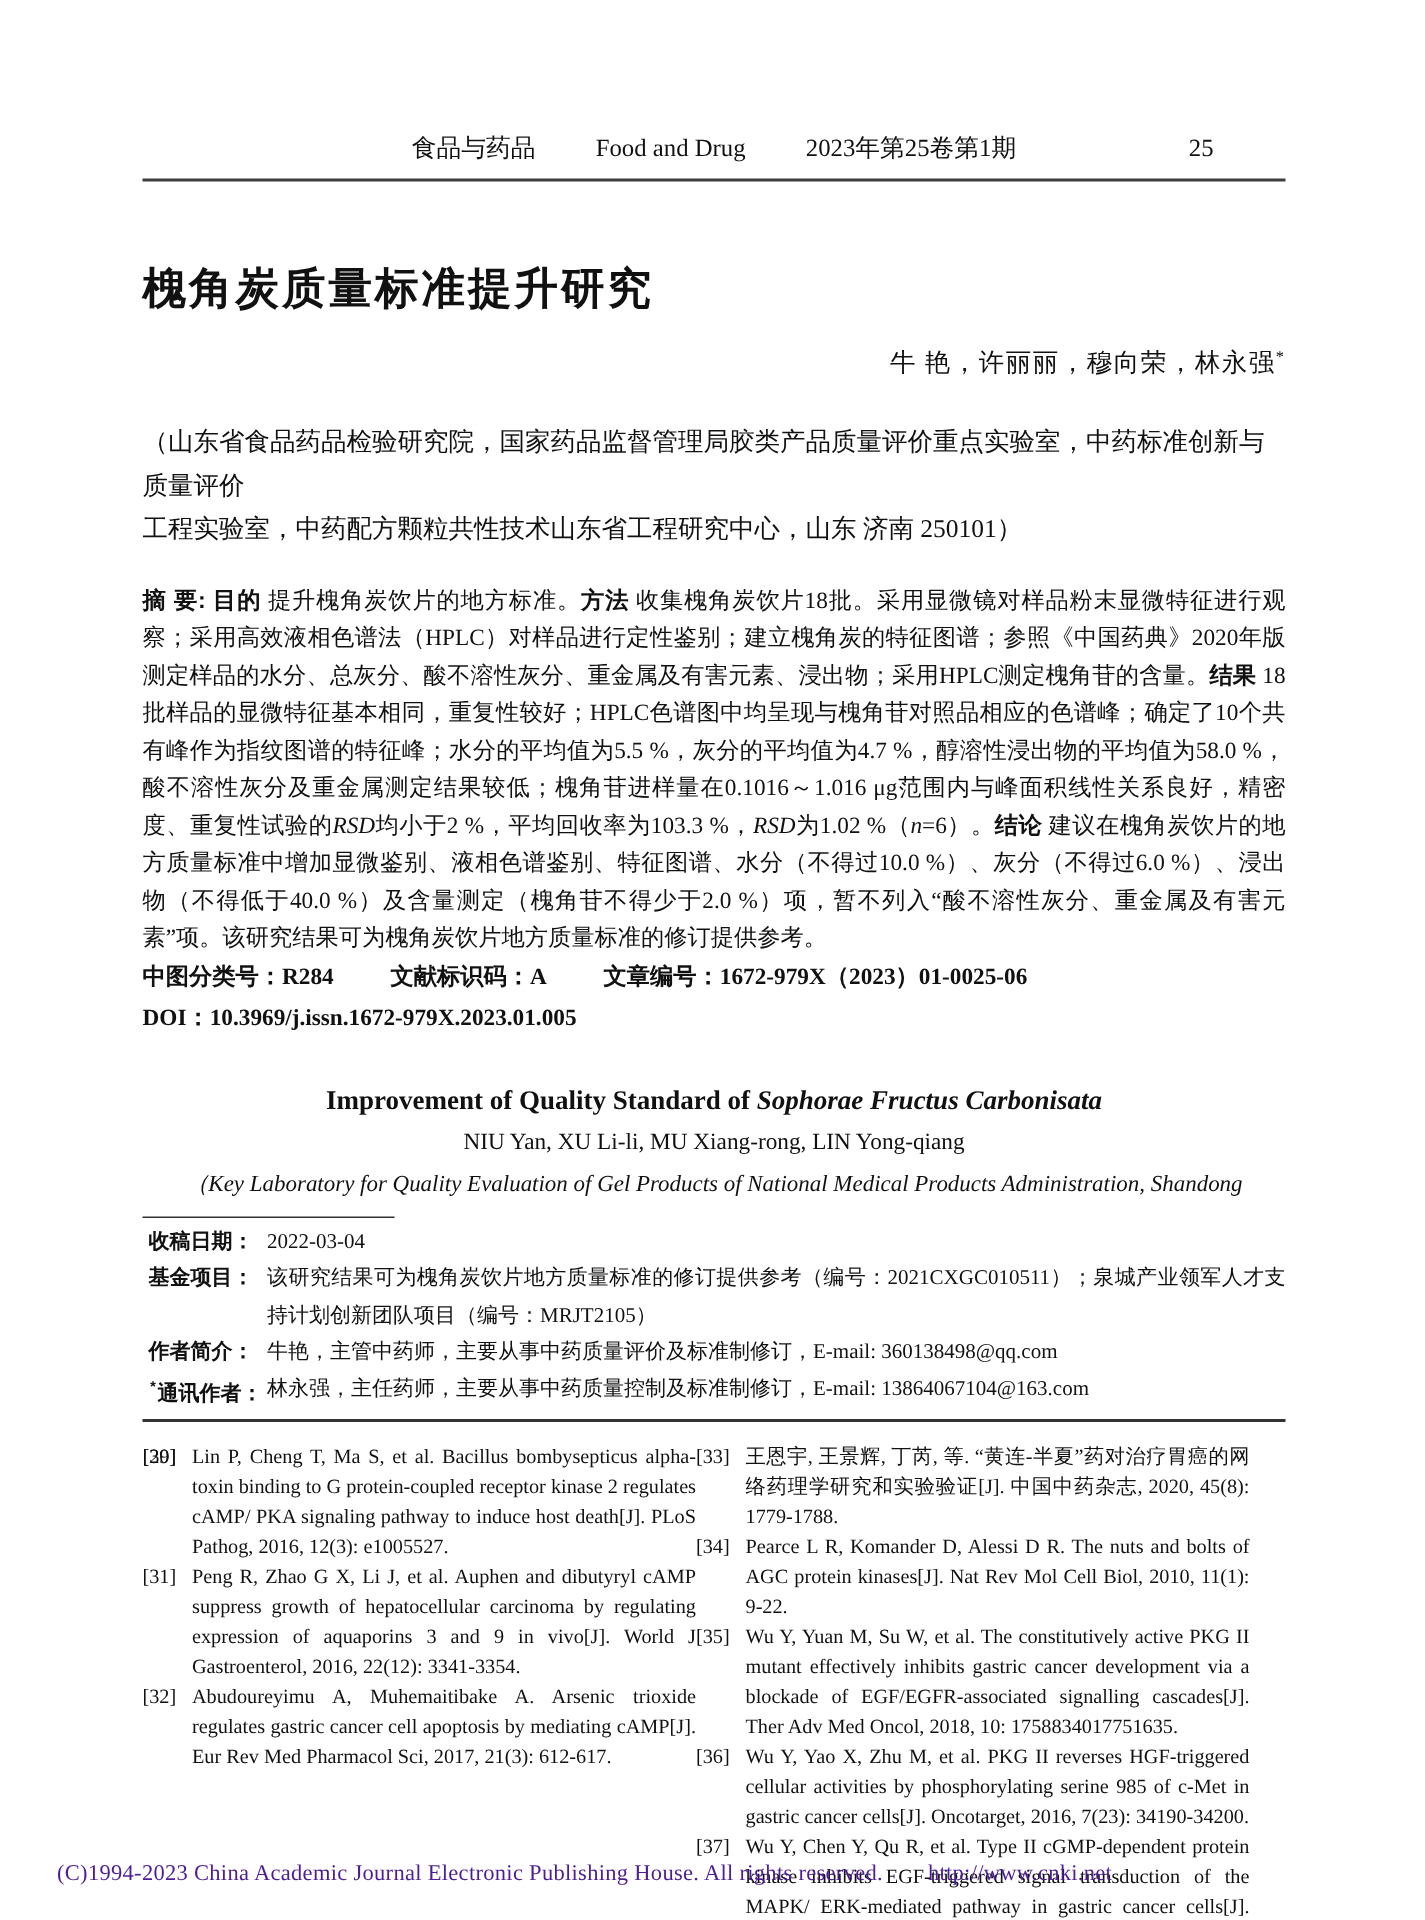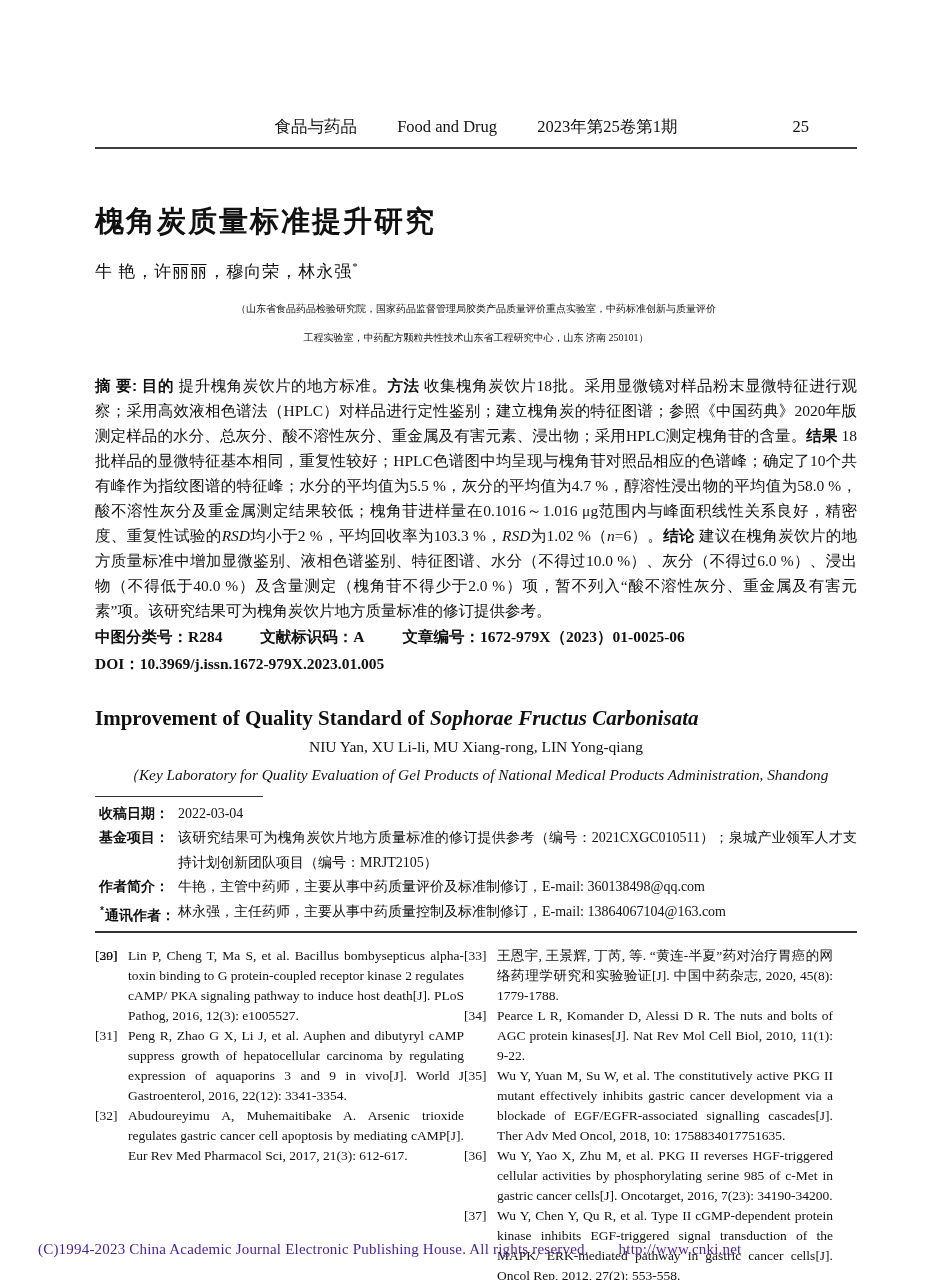--- a/index.html
+++ b/index.html
@@ -13,21 +13,21 @@
     overflow: hidden;
   }
   .content {
     position: absolute;
     left: 95px;
     top: 0;
     width: 762px;
   }
   
   .running-head {
-    margin-top: 116px;
+    margin-top: 88px;
     padding-bottom: 9px;
     border-bottom: 2.5px solid #3d3d3d;
     position: relative;
     font-size: 16.5px;
     line-height: 22px;
     text-align: center;
   }
   .running-head .seg { margin: 0 18px; }
   .running-head .pagenum {
     position: absolute;
@@ -39,31 +39,31 @@
     margin-top: 56px;
     text-align: left;
     font-size: 29px;
     font-weight: bold;
     font-family: "Liberation Sans", sans-serif;
     letter-spacing: 2px;
     line-height: 32px;
   }
   .cn-authors {
     margin-top: 17px;
-    text-align: left;
+    text-align: right;
     font-size: 17px;
     line-height: 24px;
     letter-spacing: 1px;
     font-family: Liberation Serif, serif;
   }
   .cn-authors sup { font-size: 11px; }
   .affiliation {
-    margin-top: 10px;
-    text-align: center;
-    font-size: 10px;
+    margin-top: 25px;
+    text-align: left;
+    font-size: 17px;
     line-height: 29px;
   }
   
   .abstract {
     margin-top: 21px;
     font-size: 15.5px;
     line-height: 25px;
     text-align: justify;
   }
   .seg-bold { font-weight: bold; font-family: "Liberation Sans", sans-serif; margin-top: 17px; }
@@ -84,21 +84,22 @@
   .meta-line .gap { margin-right: 34px; }
   .doi-line {
     margin-top: 1px;
     font-size: 15.5px;
     line-height: 26px;
     font-weight: bold;
   }
   
   .en-title {
     margin-top: 29px;
-    font-size: 21px;
+    text-align: center;
+    font-size: 18px;
     font-weight: bold;
     line-height: 24px;
   }
   .en-title .it { font-style: italic; }
   .en-authors {
     margin-top: 6px;
     text-align: center;
     font-size: 15.5px;
     line-height: 22px;
   }

